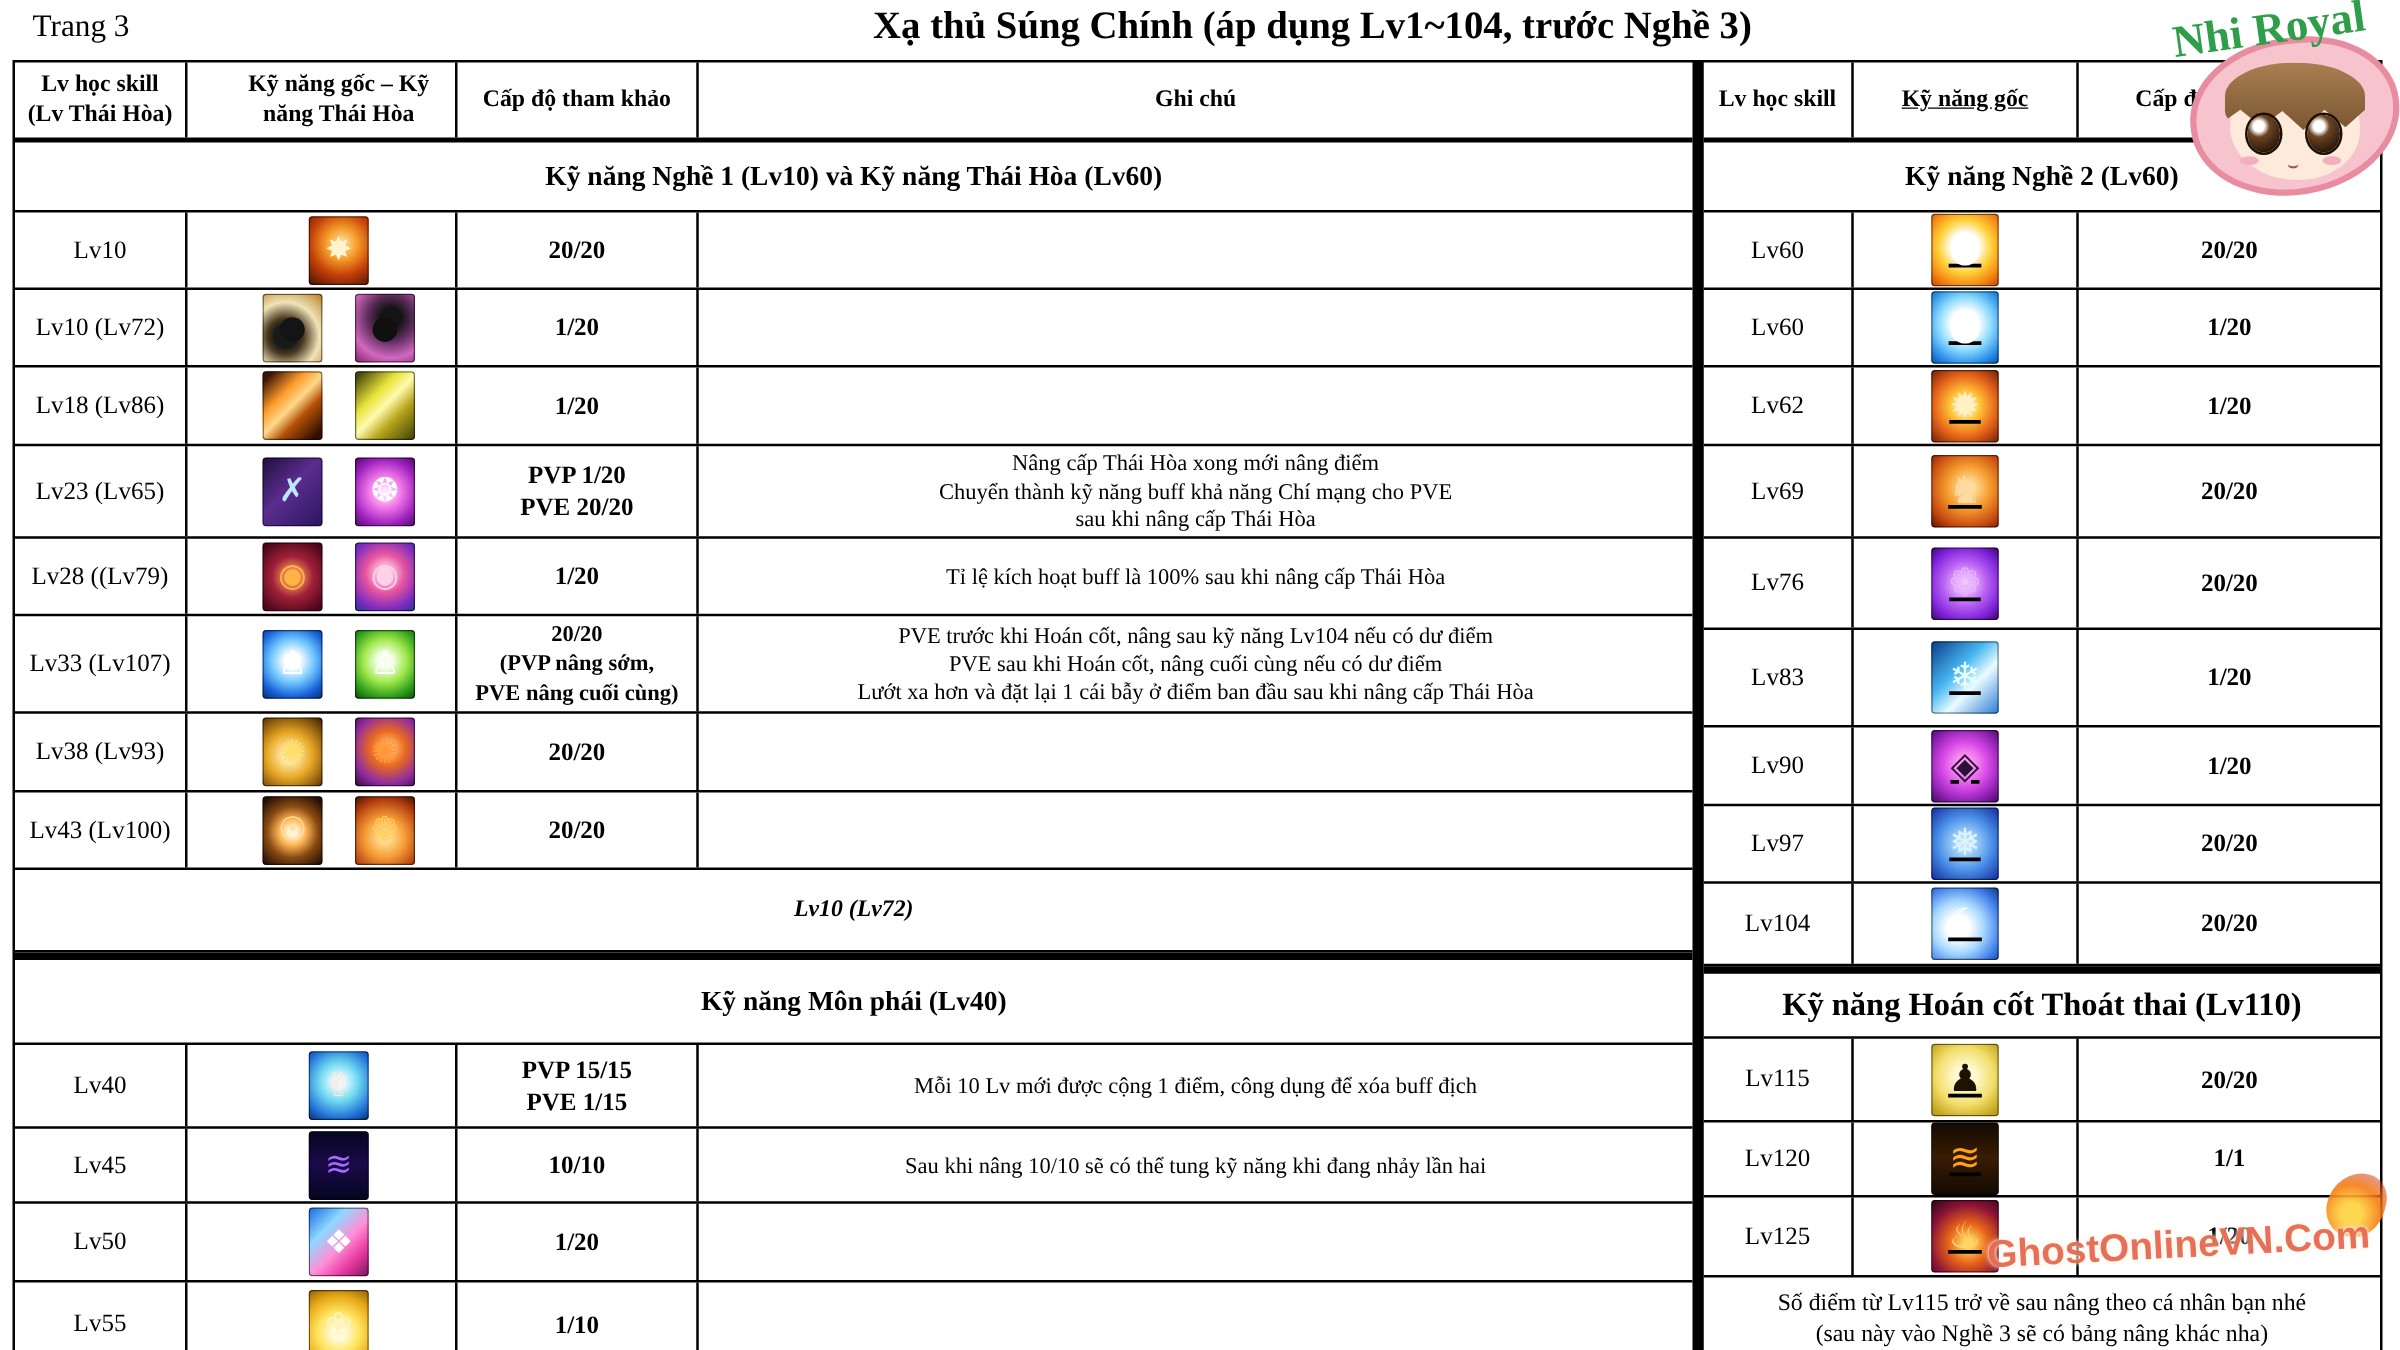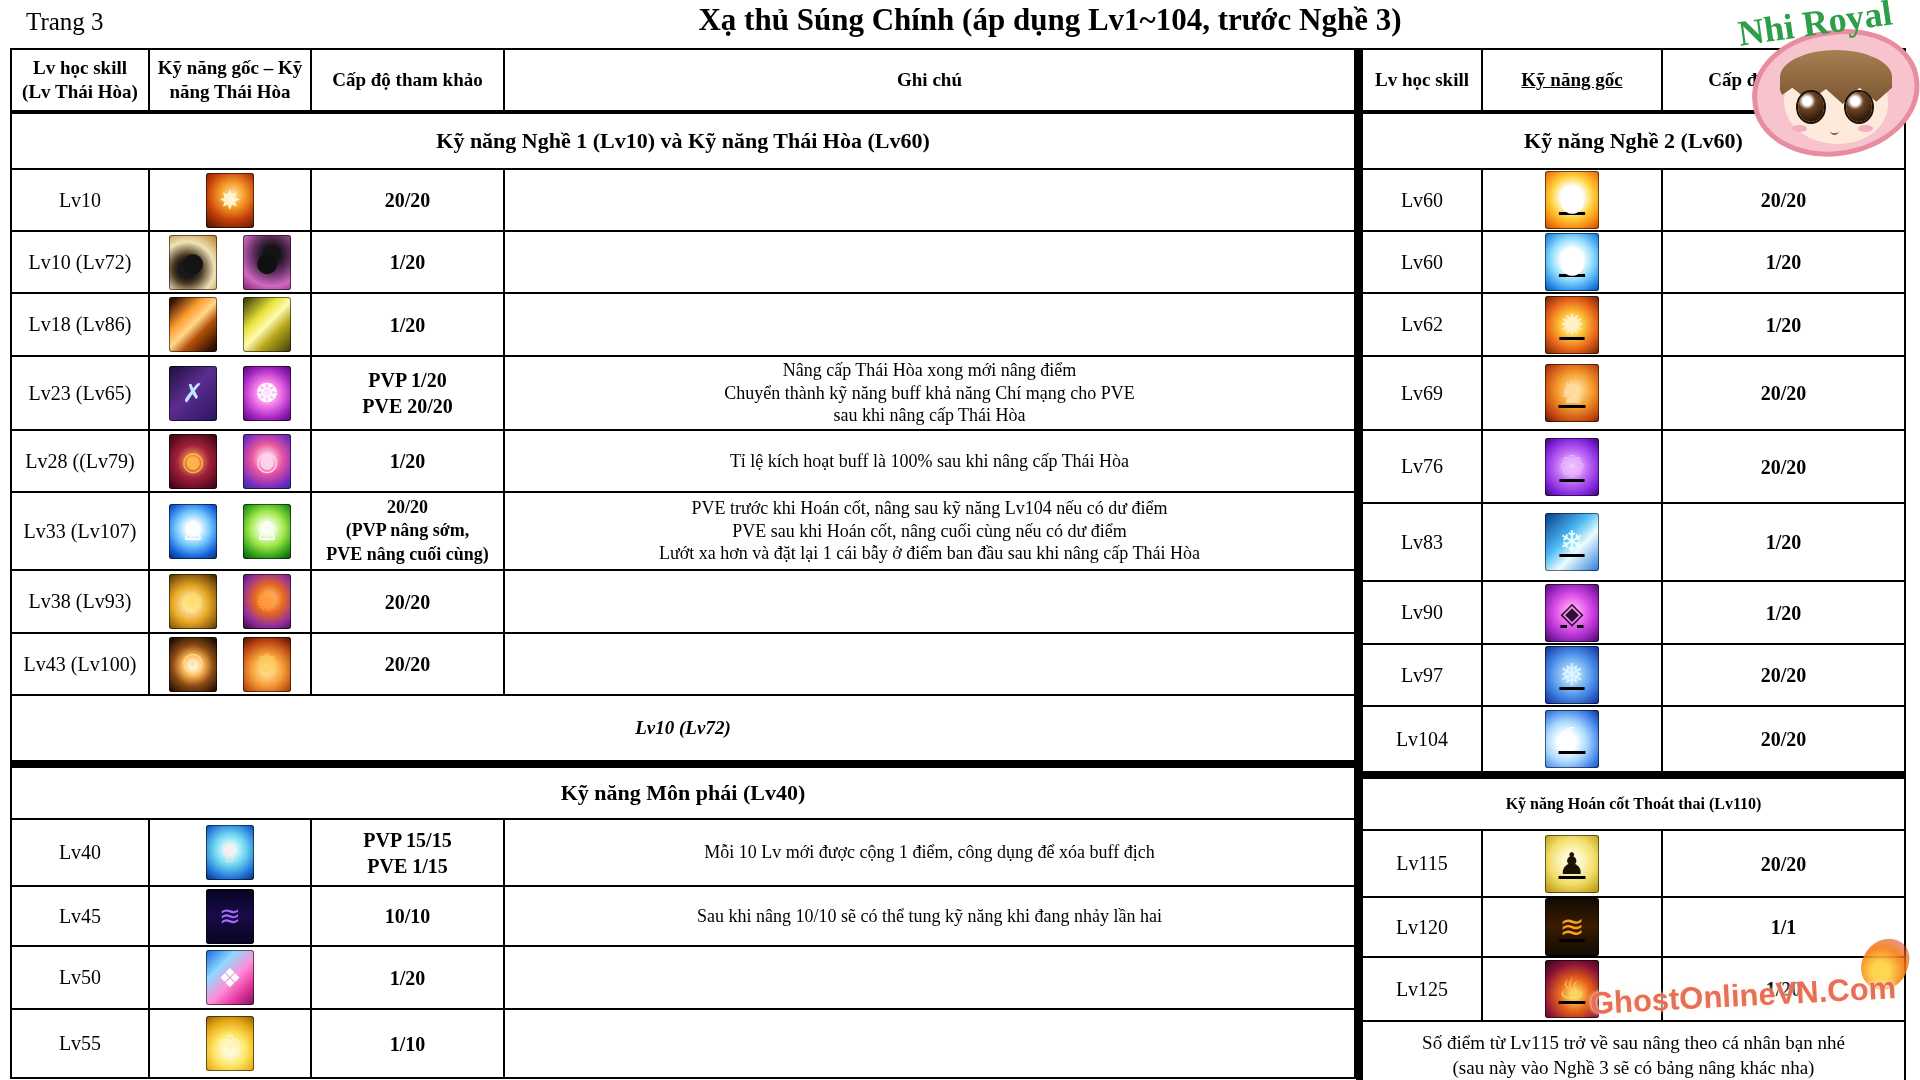--- a/index.html
+++ b/index.html
@@ -15,21 +15,21 @@
        border:2px solid #000;background:#fff;box-sizing:border-box;}
   #ltable{left:10px;width:1346px;}
   #rtable{left:1356px;width:550px;border-left:7px solid #000;}
   .row{display:flex;border-bottom:2px solid #000;box-sizing:border-box;align-items:stretch;}
   .row:last-child{border-bottom:none;}
   .hrow{border-bottom:4px solid #000;}
   .cell{border-right:2px solid #000;display:flex;flex-direction:column;align-items:center;
         justify-content:center;text-align:center;box-sizing:border-box;padding:1px 4px;}
   .cell:last-child{border-right:none;}
   .lc1{width:138px;flex:none;}
-  .lc2{width:162px;flex:none;flex-direction:row;gap:26px;}
+  .lc2{width:188px;flex:none;flex-direction:row;gap:26px;margin-left:28px;}
   .lc3{width:193px;flex:none;}
   .lc4{flex:1;}
   .rc1{width:120px;flex:none;}
   .rc2{width:180px;flex:none;flex-direction:row;text-decoration:underline;}
   .rc3{flex:1;}
   .hd{font-weight:bold;font-size:19px;line-height:1.25;}
   .section{flex:1;font-weight:bold;font-size:22px;justify-content:center;}
   .lv{font-size:20px;}
   .val{font-weight:bold;font-size:20px;line-height:1.3;}
   .note{font-size:18px;line-height:1.25;}
@@ -167,21 +167,21 @@
       </div>
       <div class="cell lc3 val pre">20/20</div>
       <div class="cell lc4 note pre"></div>
     </div>
     <div class="row" style="height:66px">
       <div class="cell fullnote">
         <b>Lv10 (Lv72)</b>
       </div>
     </div>
     <div class="row bar" style="height:6px"></div>
-    <div class="row" style="height:52px">
+    <div class="row" style="height:68px">
       <div class="cell section">Kỹ năng Môn phái (Lv40)</div>
     </div>
     <div class="row" style="height:67px">
       <div class="cell lc1 lv">Lv40</div>
       <div class="cell lc2">
           <span class="icon" title="open palm on blue aura" style="background: radial-gradient(circle at 50% 45%, rgb(234, 250, 255) 12%, rgb(111, 216, 240) 40%, rgb(31, 111, 216) 75%, rgb(10, 42, 102)); color: rgb(255, 227, 212);">✌</span>
         </div>
       <div class="cell lc3 val pre">PVP 15/15
 PVE 1/15</div>
       <div class="cell lc4 note pre">Mỗi 10 Lv mới được cộng 1 điểm, công dụng để xóa buff địch</div>
@@ -280,21 +280,21 @@
     </div>
     <div class="row" style="height:66px">
       <div class="cell rc1 lv">Lv104</div>
       <div class="cell rc2">
           <span class="icon ricon" title="white light swirl on blue" style="background: radial-gradient(circle at 40% 55%, rgb(255, 255, 255) 20%, rgb(168, 216, 255) 45%, rgb(58, 122, 232) 76%, rgb(16, 51, 122)); color: rgb(255, 255, 255);">☾</span>
         </div>
       <div class="cell rc3 val">20/20</div>
     </div>
     <div class="row bar" style="height:6px"></div>
     <div class="row" style="height:52px">
-      <div class="cell section" style="font-size:16px">Kỹ năng Hoán cốt Thoát thai (Lv110)</div>
+      <div class="cell section" style="font-size:26px">Kỹ năng Hoán cốt Thoát thai (Lv110)</div>
     </div>
     <div class="row" style="height:67px">
       <div class="cell rc1 lv">Lv115</div>
       <div class="cell rc2">
           <span class="icon ricon" title="black chibi ninja on gold rays" style="background: radial-gradient(circle at 50% 45%, rgb(255, 249, 208) 20%, rgb(242, 222, 106) 55%, rgb(194, 162, 26) 88%); color: rgb(28, 19, 3);">♟</span>
         </div>
       <div class="cell rc3 val">20/20</div>
     </div>
     <div class="row" style="height:60px">
       <div class="cell rc1 lv">Lv120</div>

